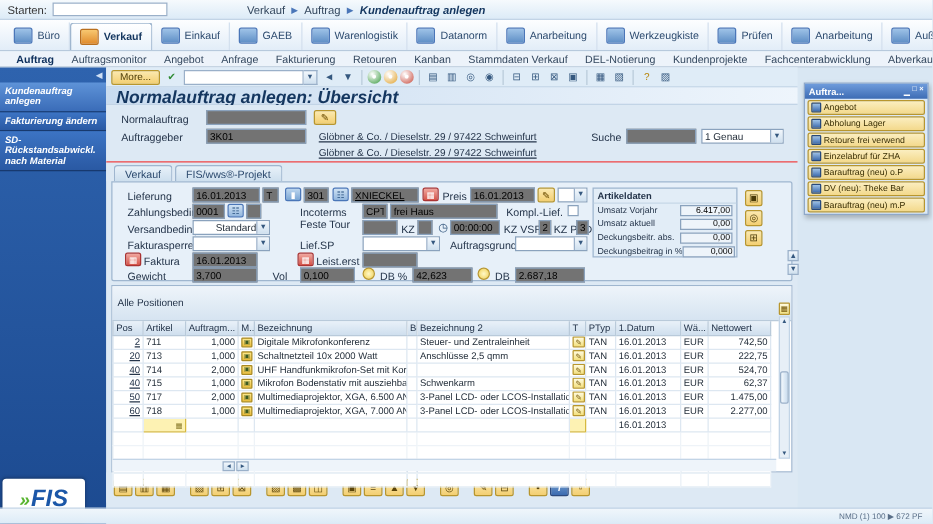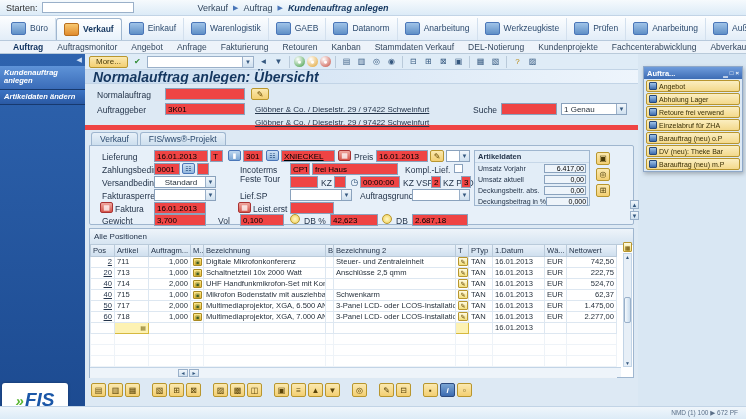--- a/index.html
+++ b/index.html
@@ -60,25 +60,25 @@
   .tbicon.ball{border-radius:50%;width:11px;height:11px;color:#fff;font-size:7px}
   #sap-combo{display:flex;align-items:center}
   #sap-combo input{width:96px;height:12px;border:1px solid #9ab0c9;font-size:8px}
   .dd-btn{width:11px;height:12px;border:1px solid #9ab0c9;border-left:none;background:linear-gradient(#f2f7fc,#cfe0ef);
     font-size:6px;color:#35587f;display:inline-flex;align-items:center;justify-content:center;cursor:pointer}
   .vsep{width:1px;height:12px;background:#b9cada;margin:0 2px}
 
   #titlebar{height:14px;background:linear-gradient(90deg,#c9dcf0,#eef5fc);display:flex;align-items:center;
     padding:0 8px;font-size:14px;font-weight:bold;font-style:italic;color:#14365f;border-bottom:1px solid #c2d4e6}
 
-  #headerform{height:46px;position:relative;background:#dde9f4;border-bottom:5px solid #ef4444}
+  #headerform{height:46px;position:relative;background:#dde9f4;border-bottom:1px solid #ef4444}
   .flbl{position:absolute;font-size:8.5px;color:#24344a;white-space:nowrap}
   .finp{position:absolute;height:12px;border:1px solid #8aa2bd;background:#fff;font-size:8px;padding:0 2px;
     font-family:"Liberation Sans",sans-serif}
-  .finp[readonly]{background:#ef4444}
+  .finp[readonly]{background:#737373}
   .flink{position:absolute;font-size:8px;color:#24344a;text-decoration:underline;cursor:pointer;white-space:nowrap}
   .ybtn{position:absolute;height:12px;border:1px solid #b8962e;background:linear-gradient(#fbe9b0,#f3cf72);
     border-radius:2px;font-size:8px;display:flex;align-items:center;justify-content:center;cursor:pointer;color:#6b4c00}
   .combo{position:absolute;height:12px;border:1px solid #8aa2bd;background:#fff;display:flex;align-items:center;
     font-size:8px;padding-left:2px;justify-content:space-between;cursor:pointer}
   .combo .arr{width:10px;height:100%;background:linear-gradient(#f2f7fc,#cfe0ef);border-left:1px solid #9ab0c9;
     font-size:6px;display:flex;align-items:center;justify-content:center;color:#35587f}
 
   #tabstrip{height:15px;display:flex;align-items:flex-end;padding-left:6px;background:#dde9f4}
   .ctab{height:13px;padding:1px 8px;font-size:8.5px;color:#2c4a6e;background:linear-gradient(#e8f1f9,#cddfee);
@@ -90,36 +90,36 @@
   .cicon.red{background:linear-gradient(#f0a8a0,#d5544a);border:1px solid #a33;color:#fff}
   .cicon.truck{background:linear-gradient(#bcd6ef,#7ba6d4);border:1px solid #4a76b8;color:#fff}
   .cicon.person{background:linear-gradient(#cfe2f4,#92b6dd);border:1px solid #4a76b8;color:#28507f}
   .cicon.clock{background:#e7f0f9;color:#35587f;font-size:9px}
   .cicon.dot{width:10px;height:10px;border-radius:50%;background:radial-gradient(#fff8c9,#f0cf4e);border:1px solid #b8962e}
   .chk{position:absolute;width:9px;height:9px;border:1px solid #8aa2bd;background:#fff;cursor:pointer}
   .selbox{position:absolute;height:12px;border:1px solid #8aa2bd;background:#fff;display:flex;align-items:center;
     justify-content:flex-end;cursor:pointer}
   .selbox .arr{width:10px;height:100%;background:linear-gradient(#f2f7fc,#cfe0ef);border-left:1px solid #9ab0c9;
     font-size:6px;display:flex;align-items:center;justify-content:center;color:#35587f}
-  .selbox .val{flex:1;font-size:8px;padding-left:2px;text-align:center}
+  .selbox .val{flex:1;font-size:8px;padding-left:2px;text-align:right}
 
   #artpanel{position:absolute;left:384px;top:4px;width:116px;height:56px;border:1px solid #9fb6cf;background:#e2edf7}
   #artpanel .ptitle{font-size:7.5px;font-weight:bold;color:#24344a;padding:1px 3px;border-bottom:1px solid #c6d7e8}
   .prow{display:flex;align-items:center;justify-content:space-between;padding:0 3px;height:11px}
   .prow .pl{font-size:7px;color:#24344a;white-space:nowrap}
   .prow input{width:42px;height:9px;border:1px solid #8aa2bd;background:#eef4fa;font-size:7px;text-align:right;padding-right:1px}
   .sideicons{position:absolute;left:506px;top:6px;display:flex;flex-direction:column;gap:3px}
   .sqbtn{width:14px;height:13px;border:1px solid #b8962e;border-radius:2px;background:linear-gradient(#fbe9b0,#f3cf72);
     font-size:8px;display:flex;align-items:center;justify-content:center;color:#4a3a07;cursor:pointer}
   .scrUD{position:absolute;left:540px;width:9px;height:9px;font-size:6px;color:#35587f;border:1px solid #9ab0c9;
     background:linear-gradient(#f2f7fc,#cfe0ef);display:flex;align-items:center;justify-content:center;cursor:pointer}
 
   
   #postable{margin:3px 4px 0 4px;position:relative;background:#fff;border:1px solid #9fb6cf;height:150px}
-  #tbl-title{height:16px;background:linear-gradient(#eef4fa,#d6e4f1);border-bottom:1px solid #b9cada;
+  #tbl-title{height:28px;background:linear-gradient(#eef4fa,#d6e4f1);border-bottom:1px solid #b9cada;
     font-size:8px;color:#24344a;display:flex;align-items:center;padding-left:4px}
   table{border-collapse:collapse;table-layout:fixed;width:526px;font-size:7.6px}
   th{background:linear-gradient(#e9f1f9,#cfdfee);border:1px solid #b9cada;border-top:none;font-weight:normal;
     color:#24344a;height:11px;text-align:left;padding:0 2px;overflow:hidden;white-space:nowrap}
   td{border:1px solid #dde7f1;height:11px;padding:0 2px;overflow:hidden;white-space:nowrap;background:#fff}
   td.num{text-align:right}
   td.pos{text-align:right;text-decoration:underline;color:#24344a}
   .miniicon{width:9px;height:8px;margin:0 auto;border-radius:1px;background:linear-gradient(#fde98e,#e9bb3a);
     border:1px solid #a98a22;display:flex;align-items:center;justify-content:center;font-size:5px;color:#3c5b23}
   .ticon{width:10px;height:9px;border-radius:1px;background:linear-gradient(#fffbe2,#f3e07d);border:1px solid #b8962e;
@@ -184,25 +184,25 @@
         <div class="rtab active">
           <span class="ricon act"></span>
           <span class="rlbl">Verkauf</span>
         </div>
         <div class="rtab">
           <span class="ricon"></span>
           <span class="rlbl">Einkauf</span>
         </div>
         <div class="rtab">
           <span class="ricon"></span>
+          <span class="rlbl">GAEB</span>
+        </div>
+        <div class="rtab">
+          <span class="ricon"></span>
           <span class="rlbl">Warenlogistik</span>
-        </div>
-        <div class="rtab">
-          <span class="ricon"></span>
-          <span class="rlbl">GAEB</span>
         </div>
         <div class="rtab">
           <span class="ricon"></span>
           <span class="rlbl">Datanorm</span>
         </div>
         <div class="rtab">
           <span class="ricon"></span>
           <span class="rlbl">Anarbeitung</span>
         </div>
         <div class="rtab">
@@ -238,21 +238,22 @@
       <span class="mitem">Kundenprojekte</span>
       <span class="mitem">Fachcenterabwicklung</span>
       <span class="mitem">Abverkauf</span>
     </div>
 
   <div id="body-row">
     <div id="sidebar">
       <div id="sidebar-collapse">◀</div>
       <div id="sidebar-items">
           <div class="sitem active">Kundenauftrag anlegen</div>
-          <div class="sitem">Artikeldaten ändern</div>
+          <div class="sitem">Fakturierung ändern</div>
+          <div class="sitem">SD-Rückstandsabwickl. nach Material</div>
         </div>
       <div id="fis-logo">
         <span class="fisarr">»</span>
         <span>FIS</span>
       </div>
     </div>
 
     <div id="main">
 
       <div id="saptoolbar">

